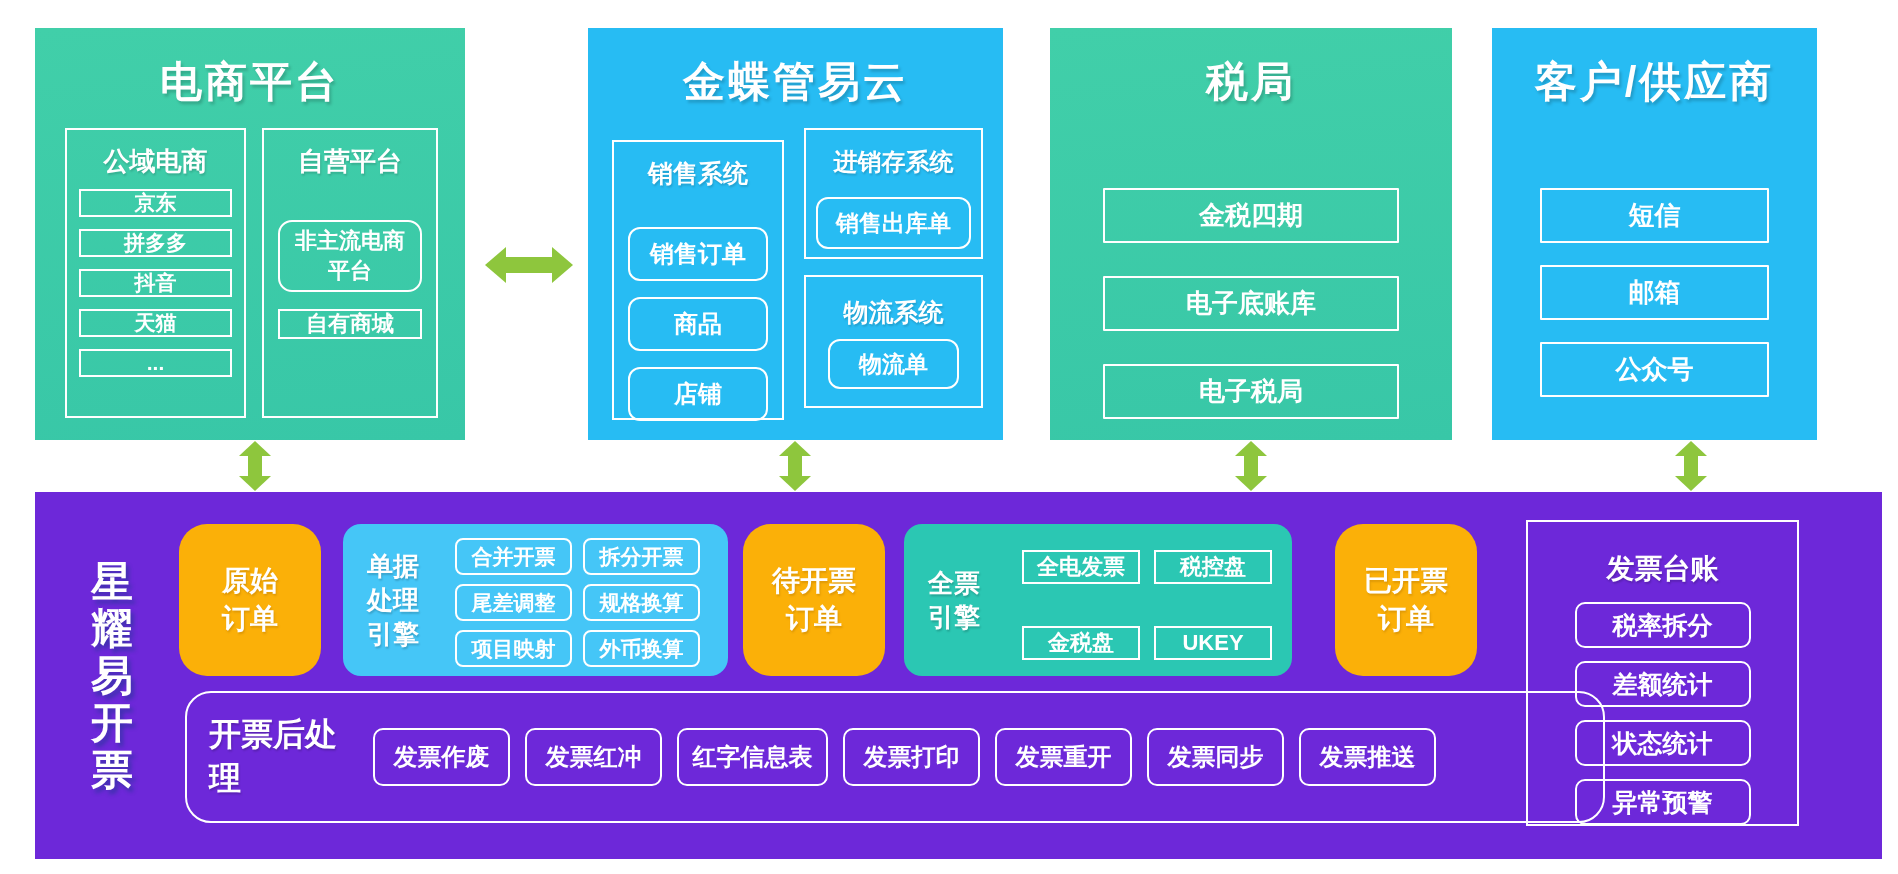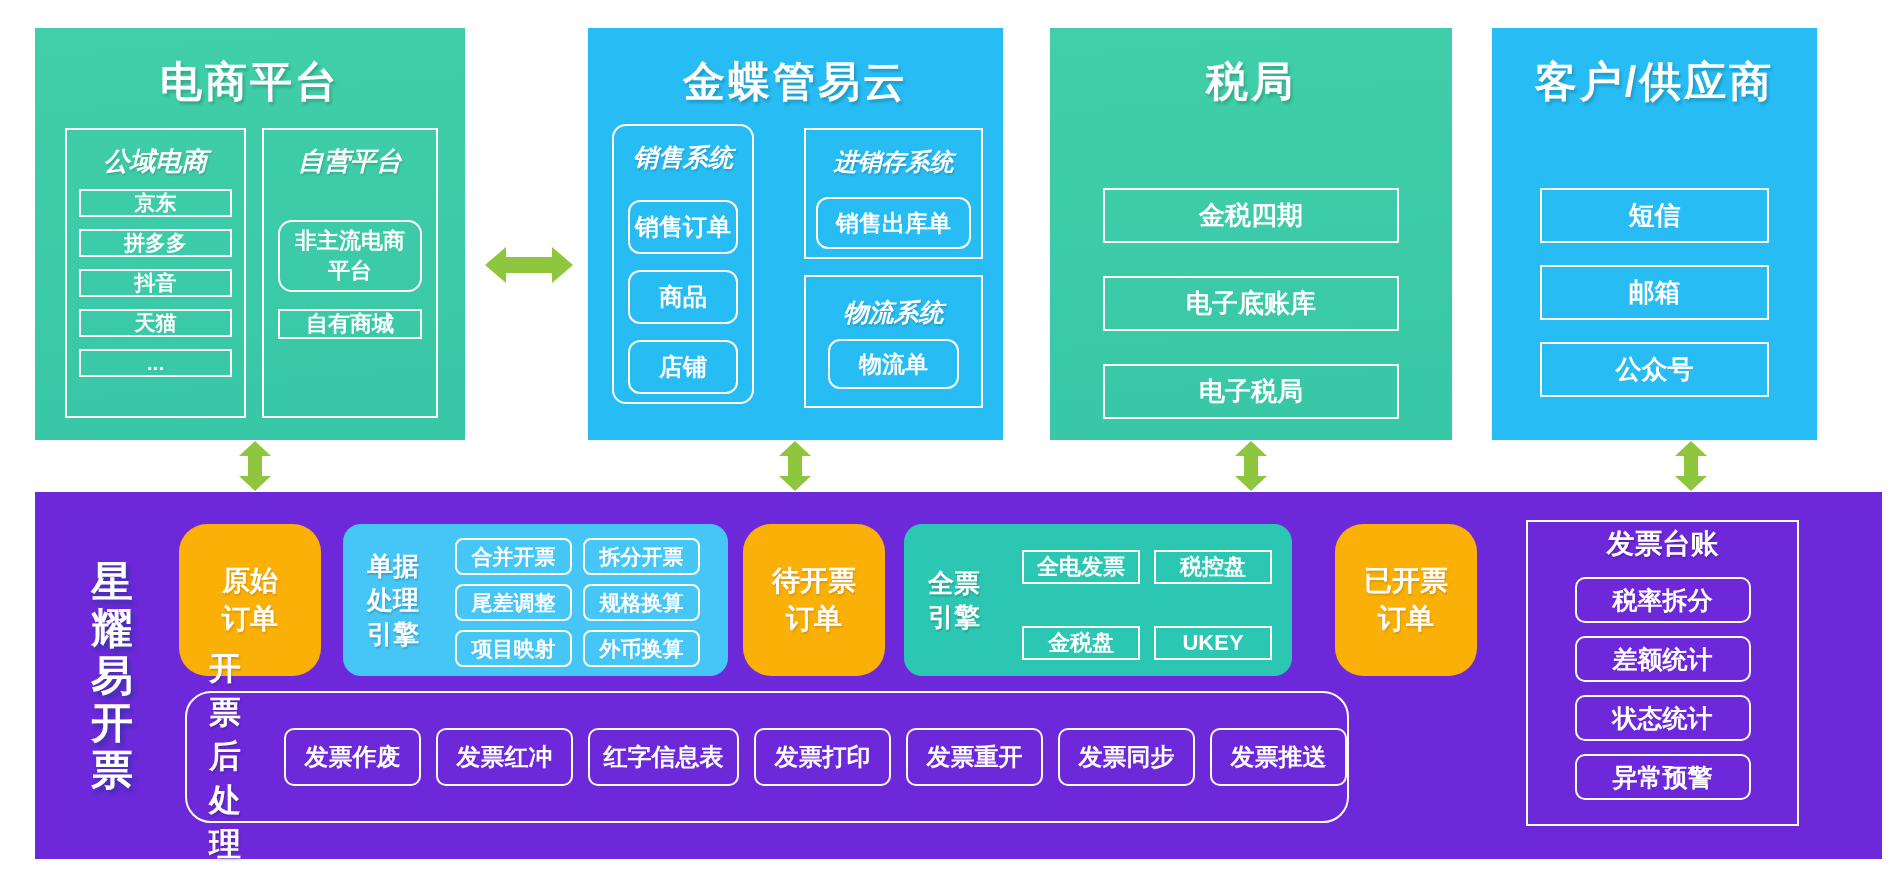--- a/index.html
+++ b/index.html
@@ -8,21 +8,21 @@
     font-family:"Liberation Sans","DejaVu Sans",sans-serif;color:#fff;font-weight:bold;
   }
   .box{position:absolute;top:28px;height:412px;}
   .teal{background:linear-gradient(175deg,#41cfa9,#38c7a7);}
   .blue{background:#27bcf3;}
   .deep{background:#6d28d9;}
   .box-title{text-align:center;font-size:42px;letter-spacing:3px;padding-top:26px;
     text-shadow:2px 3px 3px rgba(0,0,0,0.18);}
   .subbox{position:absolute;border:2px solid #fff;box-sizing:border-box;}
   .subhead{text-align:center;font-size:25px;padding-top:16px;line-height:31px;
-    text-shadow:1px 2px 2px rgba(0,0,0,0.15);font-style:italic;}
+    text-shadow:1px 2px 2px rgba(0,0,0,0.15);}
   .pill{border:2px solid #fff;border-radius:0;box-sizing:border-box;display:flex;
     align-items:center;justify-content:center;text-align:center;font-size:22px;}
   .stack{display:flex;flex-direction:column;align-items:stretch;}
   .bigpill{height:55px;border-radius:1px;font-size:26px;}
   
   .varrow{position:absolute;top:441px;width:32px;height:50px;display:flex;flex-direction:column;align-items:center;}
   .varrow .head-up{width:0;height:0;border-left:16px solid transparent;border-right:16px solid transparent;border-bottom:15px solid #8ec63d;}
   .varrow .shaft{width:14px;flex:1;background:#8ec63d;}
   .varrow .head-down{width:0;height:0;border-left:16px solid transparent;border-right:16px solid transparent;border-top:15px solid #8ec63d;}
   .harrow{position:absolute;left:485px;top:246px;width:88px;height:37px;display:flex;align-items:center;}
@@ -36,24 +36,24 @@
     text-shadow:3px 4px 4px rgba(3,62,120,0.45);}
   .card{position:absolute;top:32px;width:142px;height:152px;background:#fbb008;border-radius:28px;
     display:flex;flex-direction:column;align-items:center;justify-content:center;font-size:28px;line-height:38px;
     text-shadow:1px 2px 2px rgba(140,85,0,0.25);}
   .panel{position:absolute;top:32px;height:152px;border-radius:18px;}
   .panel-label{position:absolute;left:24px;top:50%;transform:translateY(-50%);font-size:26px;line-height:34px;
     text-shadow:1px 2px 2px rgba(0,0,0,0.18);}
   .grid2{position:absolute;display:grid;}
   .sm-pill{height:37px;border-radius:8px;font-size:21px;}
   .ledger{position:absolute;left:1491px;top:28px;width:273px;height:306px;border:2px solid #fff;box-sizing:border-box;}
-  .ledger-title{text-align:center;font-size:28px;padding-top:3px;text-shadow:1px 2px 2px rgba(0,0,0,0.18);}
+  .ledger-title{text-align:center;font-size:28px;padding-top:28px;text-shadow:1px 2px 2px rgba(0,0,0,0.18);}
   .ledger-items{margin-top:14px;display:flex;flex-direction:column;align-items:center;gap:13px;}
   .ledger-items .pill{width:176px;height:46px;border-radius:10px;font-size:25px;}
-  .post{position:absolute;left:150px;top:199px;width:1164px;height:132px;border:2px solid #fff;border-radius:26px;
+  .post{position:absolute;left:150px;top:199px;width:1420px;height:132px;border:2px solid #fff;border-radius:26px;
     box-sizing:border-box;display:flex;align-items:center;padding-left:22px;}
   .post-label{font-size:32px;width:150px;margin-right:14px;text-shadow:1px 2px 2px rgba(0,0,0,0.18);}
   .post-items{display:flex;gap:15px;}
   .post-items .pill{width:137px;height:58px;border-radius:10px;font-size:24px;}
   .post-items .wide{width:151px;}
 </style>
 </head>
 <body>
 
 <div class="canvas">
@@ -74,23 +74,23 @@
       <div class="subhead" style="font-size:26px;">自营平台</div>
       <div class="stack" style="margin:43px 14px 0;gap:17px;">
         <div class="pill" style="min-height:72px;border-radius:14px;line-height:30px;padding:4px 6px;">非主流电商平台</div>
         <div class="pill" style="height:30px;">自有商城</div>
       </div>
     </div>
   </div>
 
   <div class="box blue" style="left:588px;width:415px;">
     <div class="box-title">金蝶管易云</div>
-    <div class="subbox" style="left:24px;top:96px;width:142px;height:280px;border-radius:14px;">
+    <div class="subbox" style="left:24px;top:112px;width:172px;height:280px;">
       <div class="subhead">销售系统</div>
-      <div class="stack" style="margin:27px 14px 0;gap:16px;">
+      <div class="stack" style="margin:38px 14px 0;gap:16px;">
         <div class="pill" style="height:54px;border-radius:12px;font-size:24px;">销售订单</div>
         <div class="pill" style="height:54px;border-radius:12px;font-size:24px;">商品</div>
         <div class="pill" style="height:54px;border-radius:12px;font-size:24px;">店铺</div>
       </div>
     </div>
     <div class="subbox" style="left:216px;top:100px;width:179px;height:131px;">
       <div class="subhead" style="font-size:24px;">进销存系统</div>
       <div class="stack" style="margin:20px 10px 0;">
         <div class="pill" style="height:52px;border-radius:12px;font-size:23px;">销售出库单</div>
       </div>

